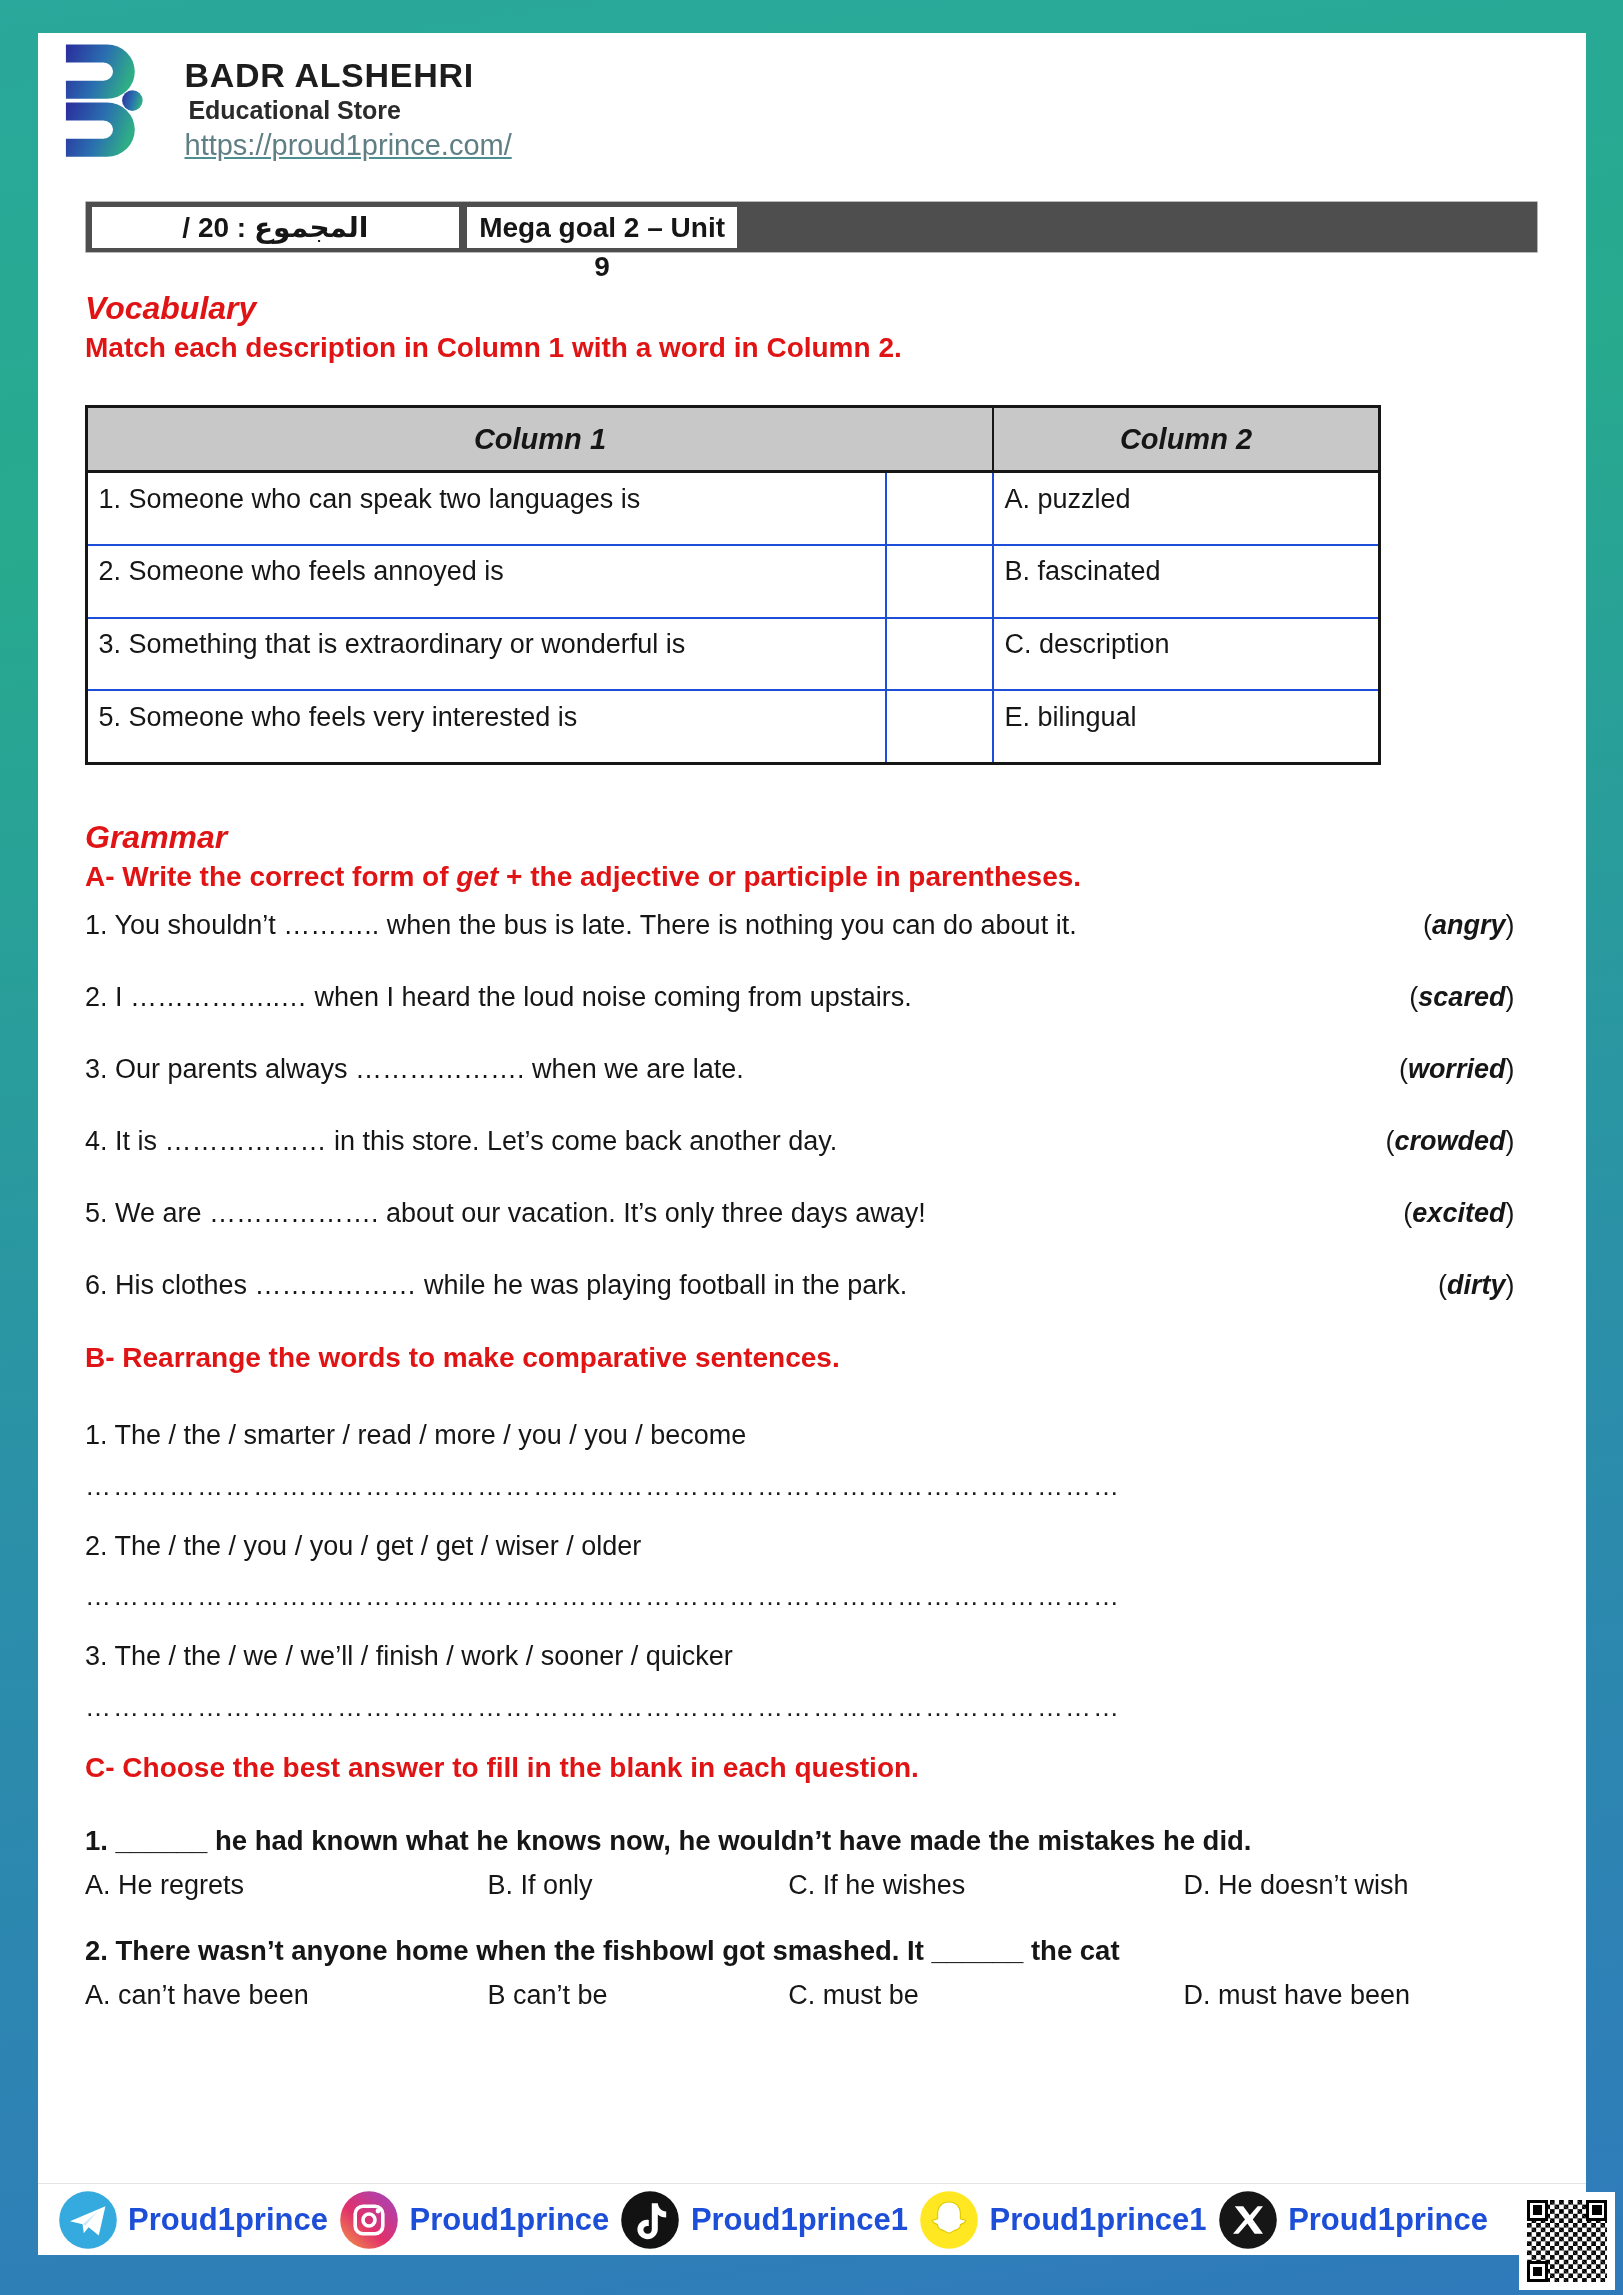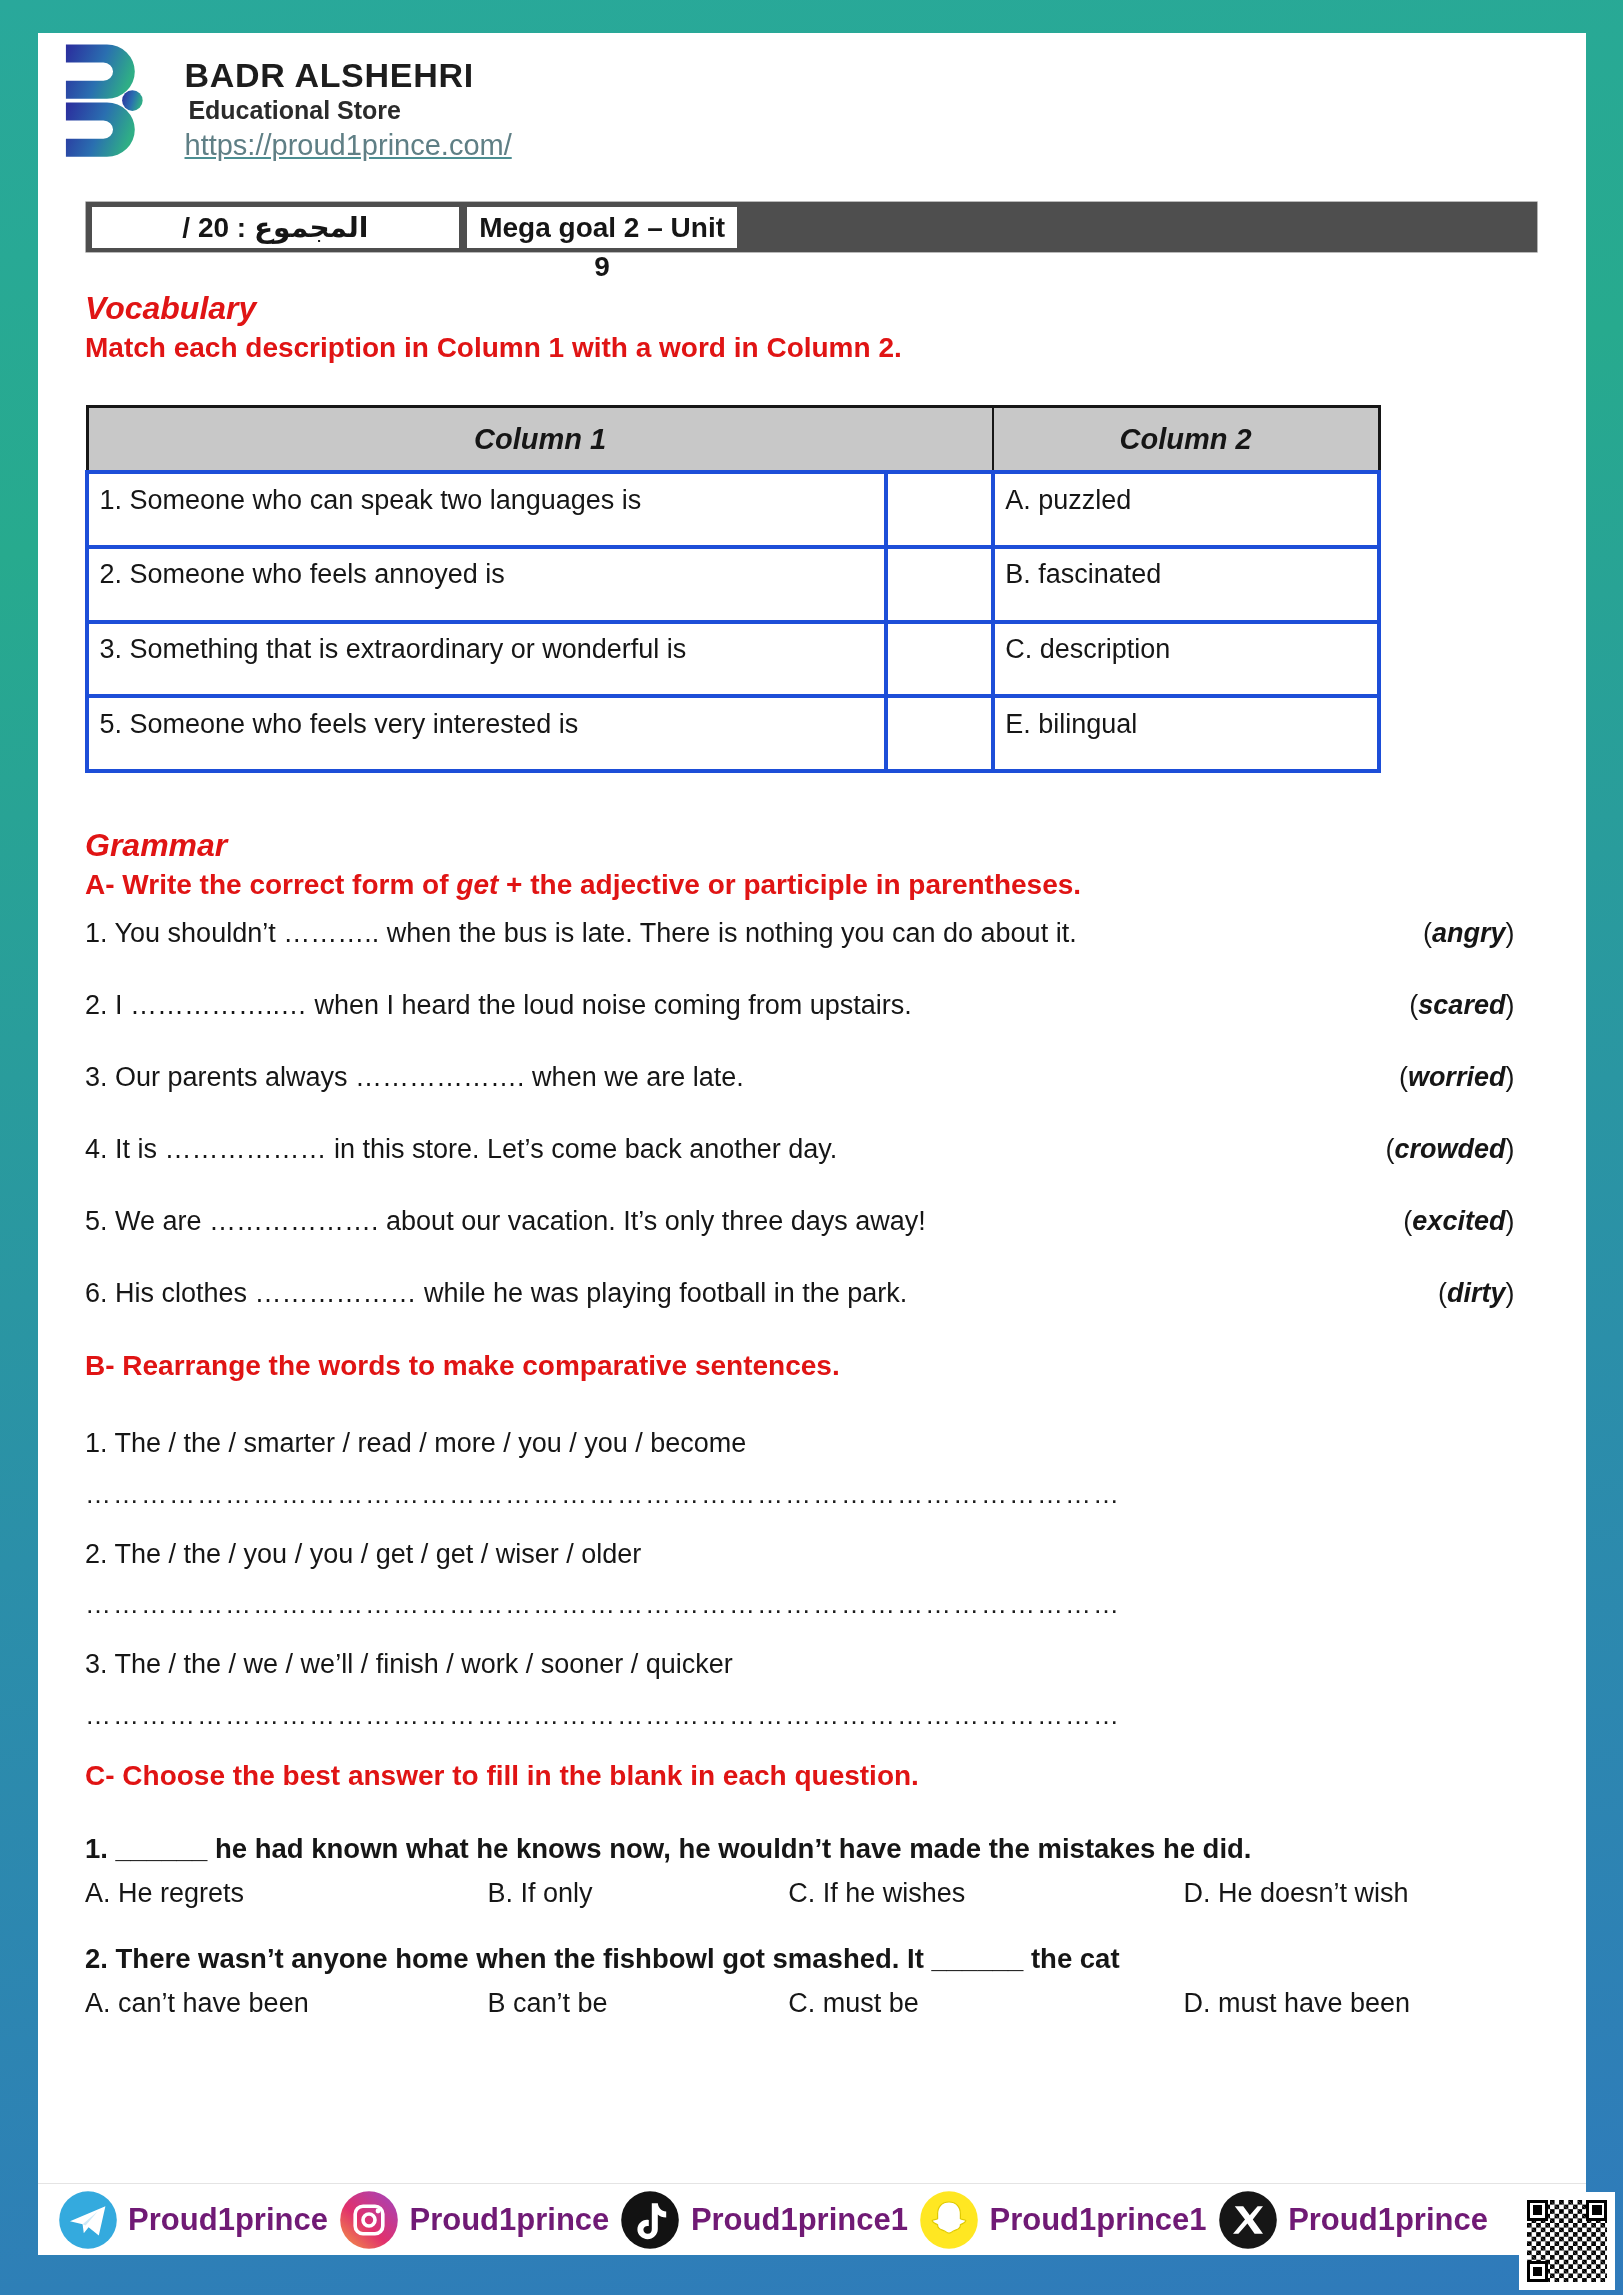--- a/index.html
+++ b/index.html
@@ -28,21 +28,21 @@
   .ib-name{flex:1;text-align:left;padding:0 14.4px;}
 
   
   .red-center{margin-top:37px;text-align:left;color:var(--accent-red,#e01414);font-weight:bold;font-size:32px;font-style:italic;}
   .red-left{color:var(--accent-red,#e01414);font-weight:bold;font-size:28px;margin-top:5.2px;}
 
   
   table.vocab{margin-top:41px;width:89.2%;border-collapse:collapse;border:3.3px solid #161616;}
   table.vocab th{background:var(--table-header-gray,#c8c8c8);font-style:italic;font-weight:bold;font-size:29px;
                  height:60px;border:2px solid #161616;border-bottom:3.3px solid #161616;}
-  table.vocab td{font-size:27px;height:55px;border:4px solid #1d4ed8;vertical-align:top;
+  table.vocab td{font-size:27px;height:55px;border:2px solid #1d4ed8;vertical-align:top;
                  padding:10.5px 5.2px 5.2px 10.5px;}
   td.ans{width:8.3%;}
   col.c-desc{width:61.8%;}  col.c-ans{width:8.3%;}  col.c-word{width:29.9%;}
 
   
   .gram-a{margin-top:17px;}
   .g-item{display:flex;justify-content:space-between;align-items:baseline;font-size:27px;
           margin-bottom:41px;padding-right:23.6px;}
   .g-text{flex:none;max-width:80%;}
   .g-word{flex:none;white-space:nowrap;font-size:27px;}
@@ -58,21 +58,21 @@
   
   .c-question{margin-top:41px;font-size:27.5px;font-weight:bold;}
   .c-options{margin-top:13px;display:grid;grid-template-columns:27.7% 20.7% 27.2% auto;font-size:27px;font-weight:normal;}
 
   
   .footer-strip{position:absolute;left:0;right:0;bottom:0;height:71px;background:#fff;
                 display:flex;align-items:center;justify-content:space-between;
                 padding:0 98px 0 19.6px;border-top:0.7px solid #e4e4e4;}
   .f-item{display:flex;align-items:center;gap:10.5px;white-space:nowrap;}
   .f-icon{width:60px;height:60px;flex:none;}
-  .f-label{font-size:31px;font-weight:bold;color:#701a75;}
+  .f-label{font-size:31px;font-weight:bold;color:#1d4ed8;}
 
   
   .qr-box{position:absolute;right:7.9px;bottom:5.2px;width:96px;height:98px;background:#fff;padding:7.9px;
           box-sizing:border-box;z-index:6;}
   .qr-pattern{position:relative;width:100%;height:100%;
       background-image:
         linear-gradient(45deg,#000 25%,transparent 25%,transparent 75%,#000 75%),
         linear-gradient(45deg,#000 25%,transparent 25%,transparent 75%,#000 75%);
       background-size:9.2px 9.2px;background-position:0 0,4.6px 4.6px;}
   .finder{position:absolute;width:21px;height:21px;border:3.9px solid #000;background:#fff;box-sizing:border-box;}

